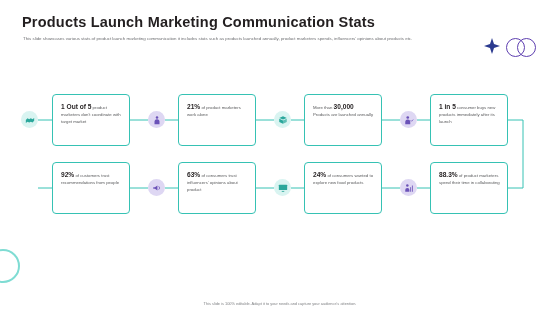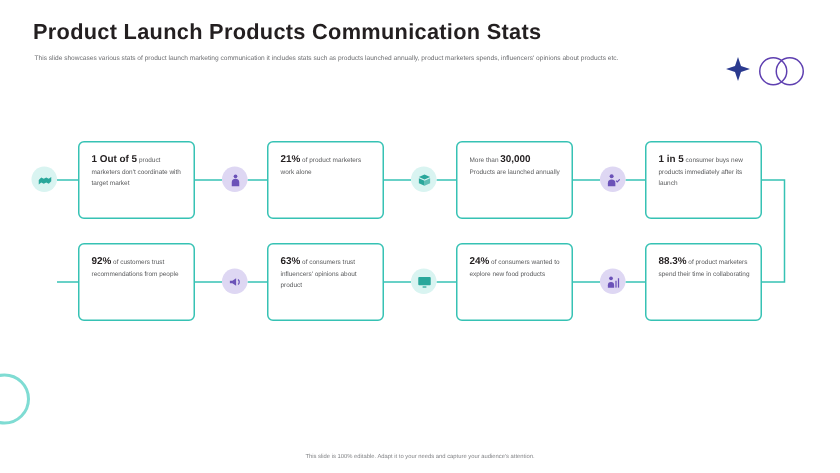--- a/index.html
+++ b/index.html
@@ -110,21 +110,21 @@
     text-align:center;
     font-size:3.9px;
     color:#808285;
   }
 </style>
 </head>
 <body>
 
 <div class="slide">
 
-  <div class="title">Product Launch Products Communication Stats</div>
+  <div class="title">Products Launch Marketing Communication Stats</div>
   <div class="subtitle">This slide showcases various stats of product launch marketing communication it includes stats such as products launched annually, product marketers spends, influencers' opinions about products etc.</div>
 
   <div class="deco-diamond">
     <svg width="16" height="16" viewBox="0 0 16 16">
         <polygon points="8,0 10,6 16,8 10,10 8,16 6,10 0,8 6,6" fill="#2b3a8f"></polygon>
       </svg>
   </div>
   <div class="deco-rings">
     <span class="ring r1"></span>
       <span class="ring r2"></span>

